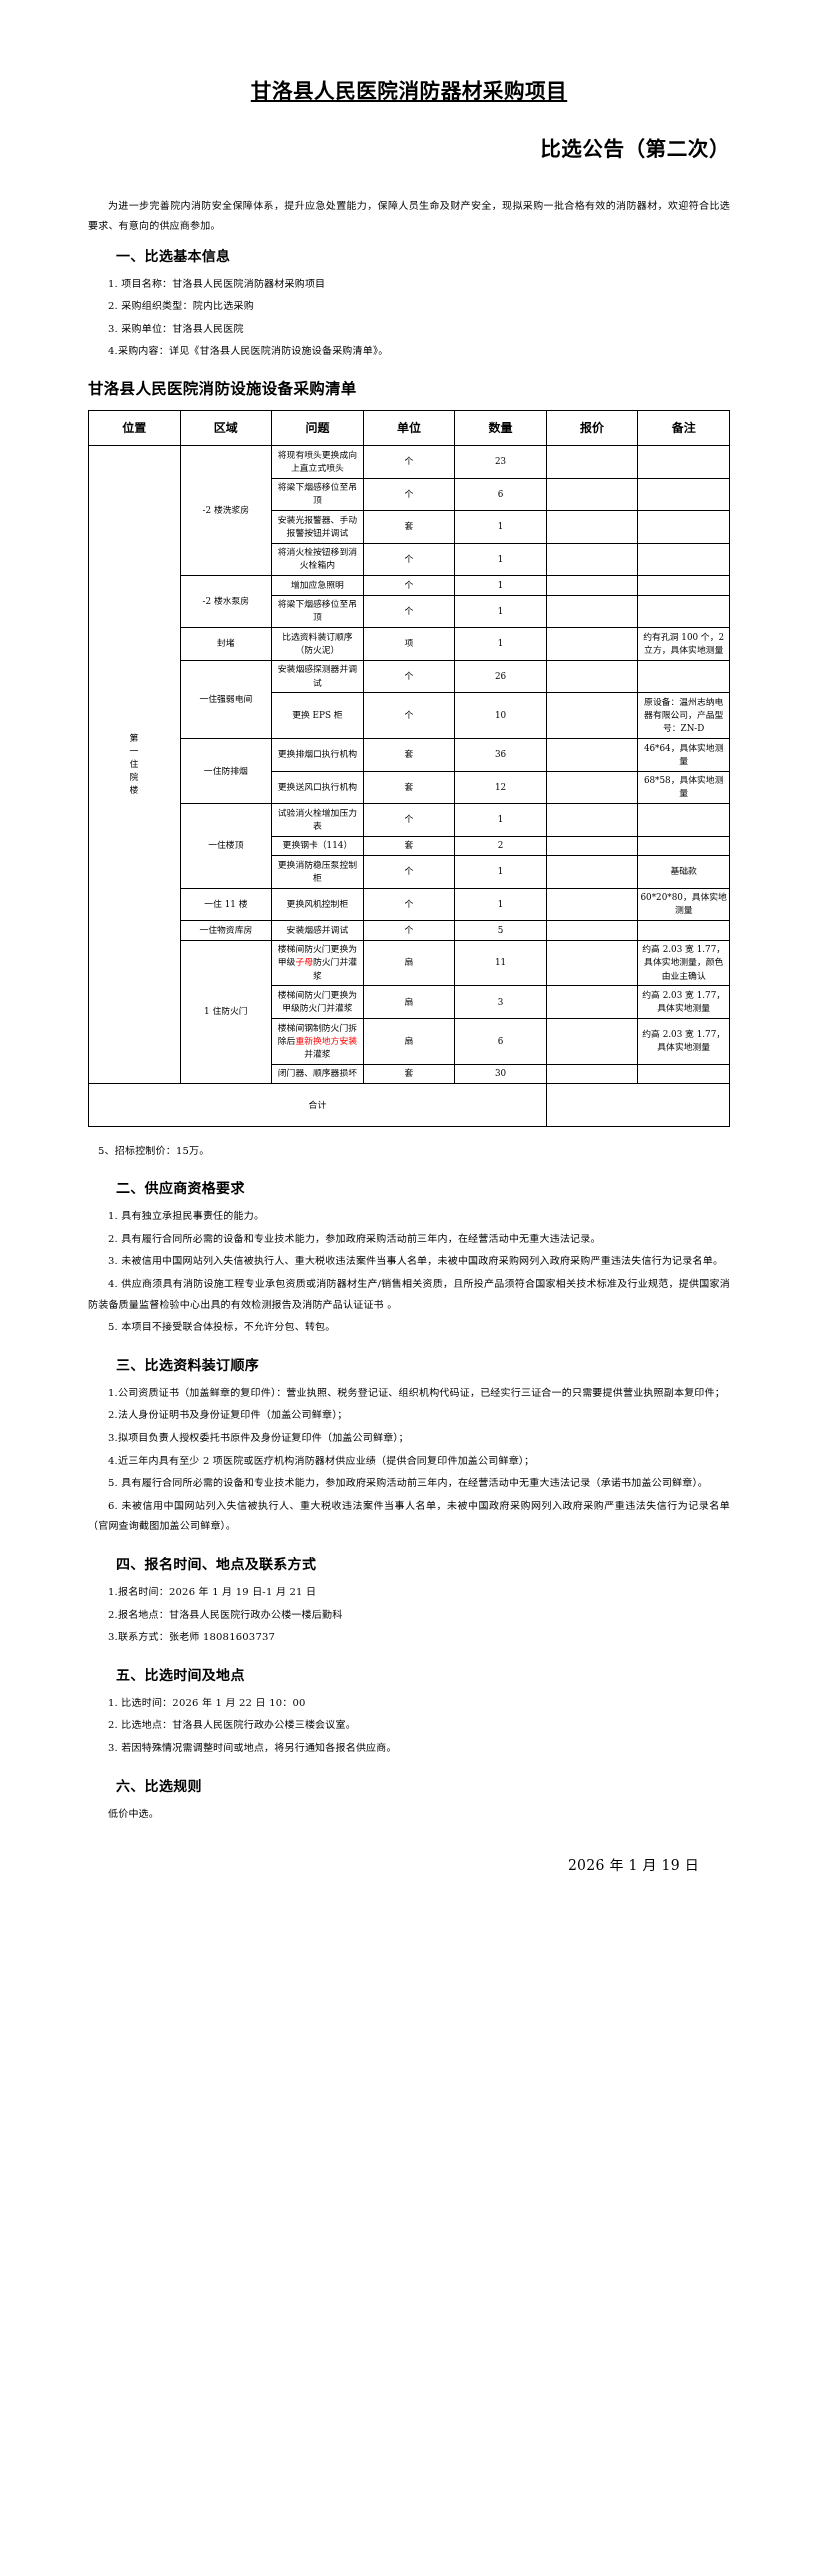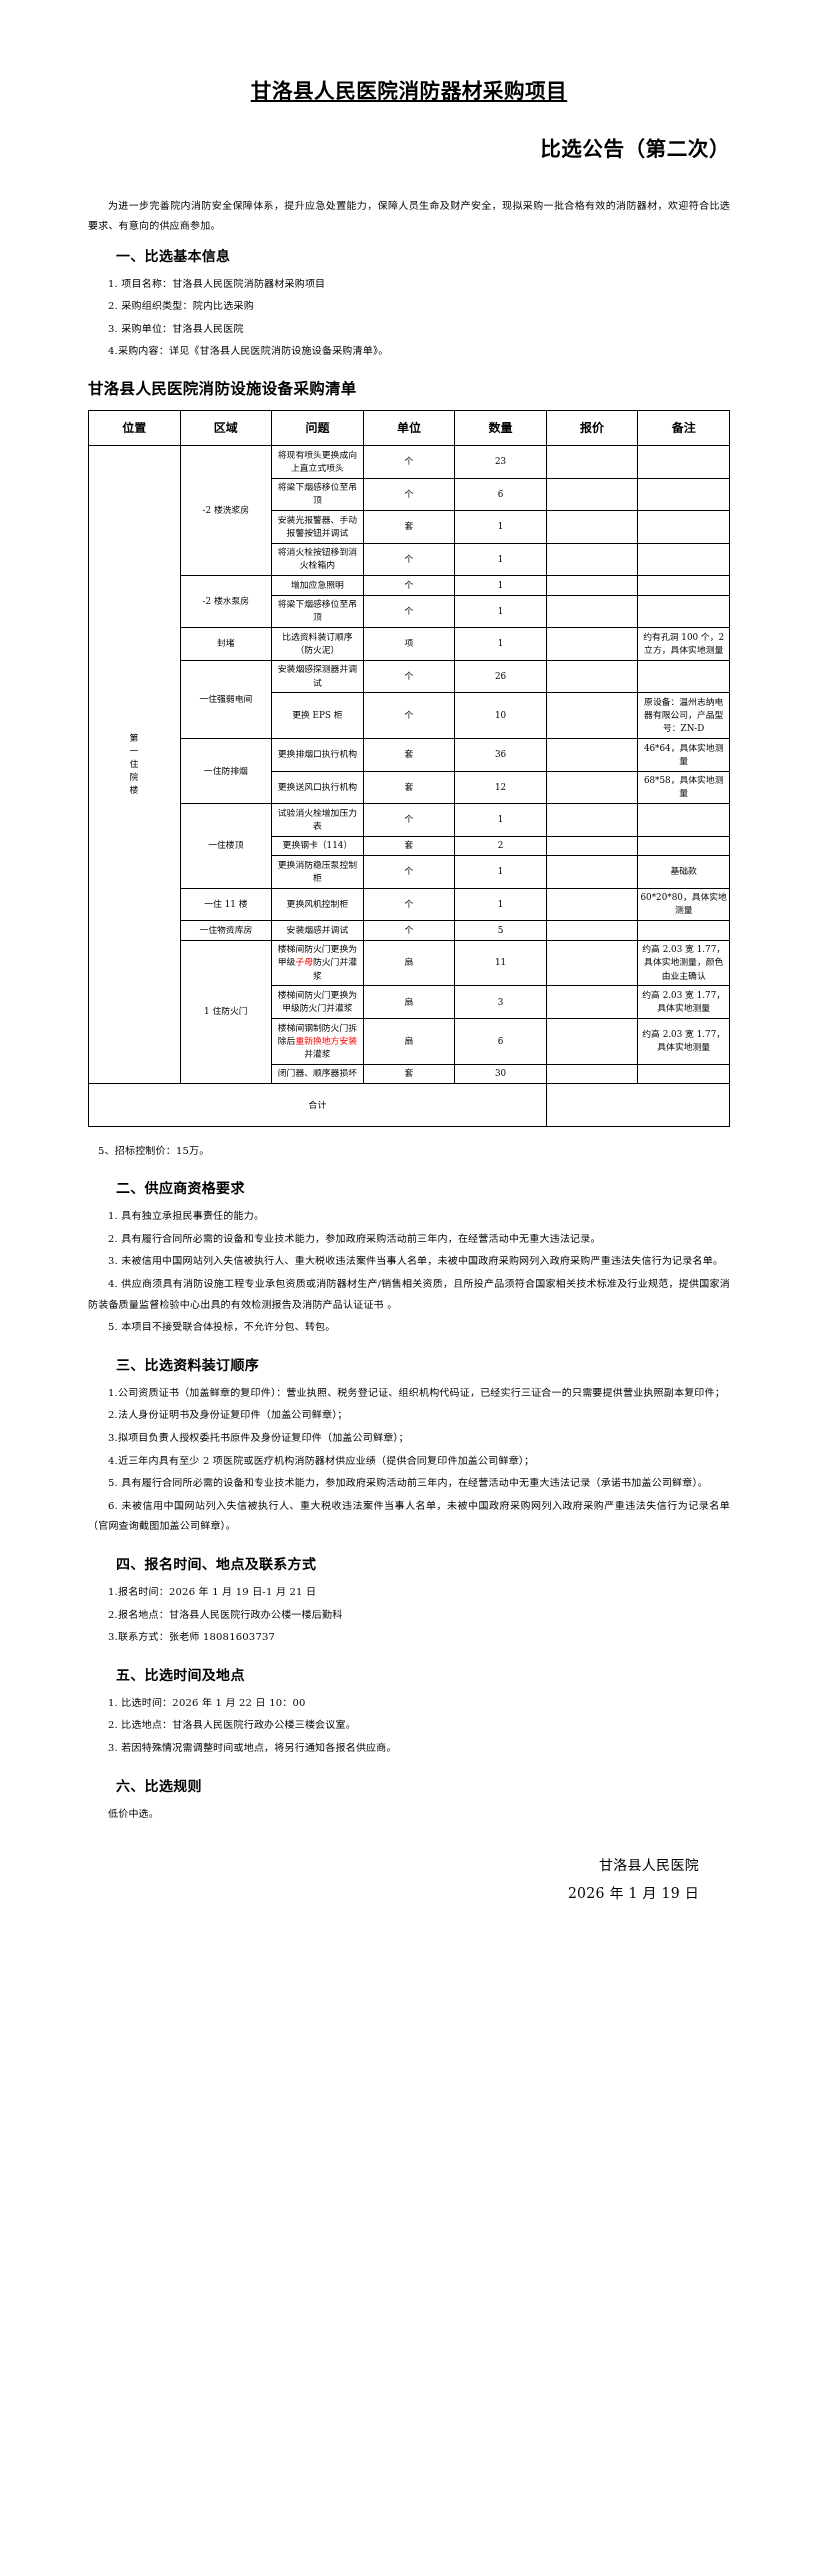--- a/index.html
+++ b/index.html
@@ -340,18 +340,17 @@
   <div class="section-head">五、比选时间及地点</div>
   <div class="item">1. 比选时间：2026 年 1 月 22 日 10：00</div>
   <div class="item">2. 比选地点：甘洛县人民医院行政办公楼三楼会议室。</div>
   <div class="item">3. 若因特殊情况需调整时间或地点，将另行通知各报名供应商。</div>
 
   <div class="spacer-sm"></div>
   <div class="section-head">六、比选规则</div>
   <div class="item">低价中选。</div>
 
   <div class="footer-block">
-    <div>甘洛县人民医院</div>
     <div>2026 年 1 月 19 日</div>
   </div>
 
 </div>
 
 
 </body></html>

